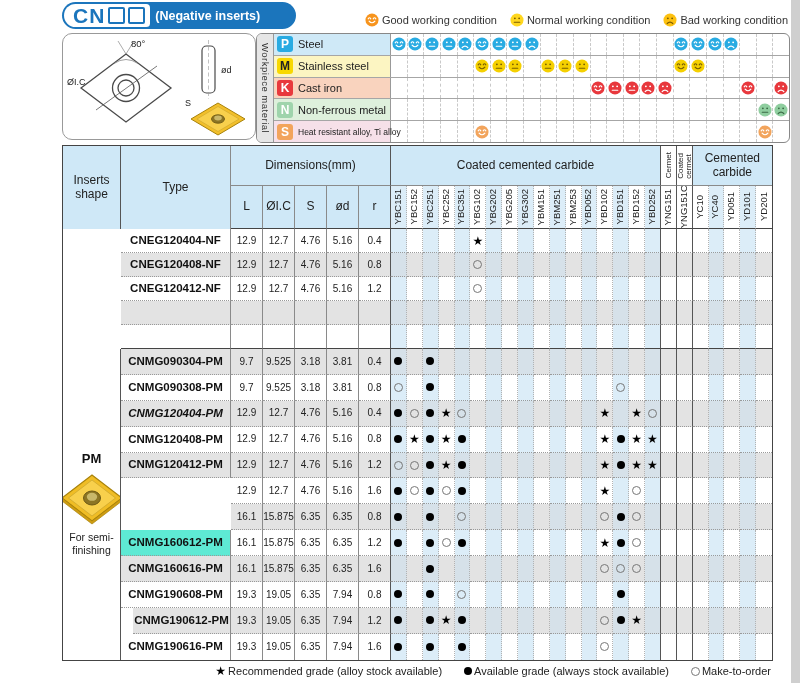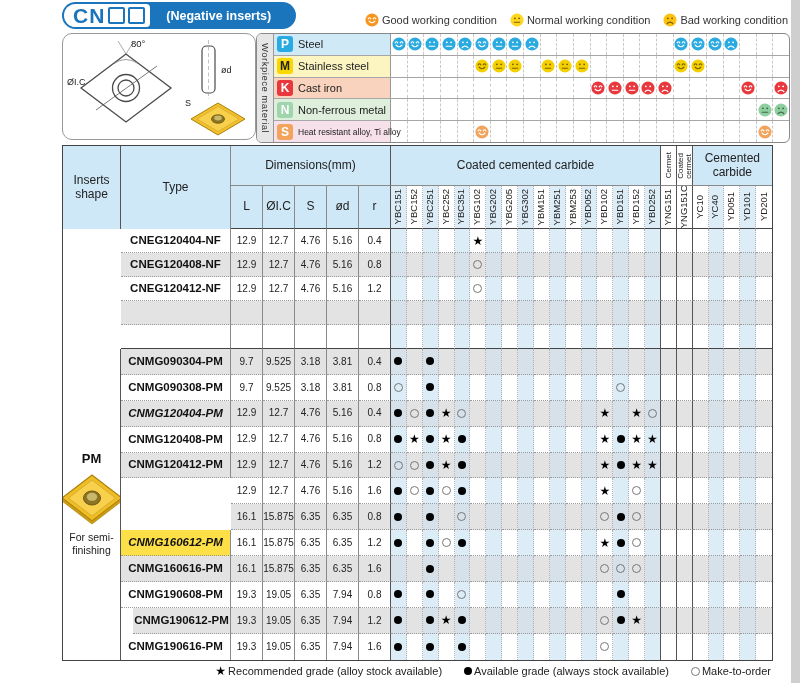--- a/index.html
+++ b/index.html
@@ -7,21 +7,21 @@
         font-family:"Liberation Sans",sans-serif;color:#222;}
   .page-edge{position:absolute;right:0;top:0;width:9px;height:683px;background:#cfcfcf;}
 
   
   .title-pill{position:absolute;left:62px;top:2px;height:27px;width:234px;background:#1b75bc;
               border-radius:14px;display:flex;align-items:center;}
   .title-white{background:#fff;border-radius:12px 4px 4px 12px;height:23px;margin-left:2px;
                display:flex;align-items:center;padding:0 5px 0 9px;gap:3px;}
   .cn{color:#1b75bc;font-weight:bold;font-size:21px;letter-spacing:1px;line-height:1;}
   .sq{width:13px;height:13px;background:#fff;border:2px solid #1b75bc;border-radius:2px;display:inline-block;}
-  .title-suffix{color:#fff;font-weight:bold;font-size:12.5px;margin-left:16px;white-space:nowrap;}
+  .title-suffix{color:#fff;font-weight:bold;font-size:12.5px;margin-left:5px;white-space:nowrap;}
 
   
   .top-legend{position:absolute;right:12px;top:13px;display:flex;gap:13px;align-items:center;}
   .tl-item{display:flex;align-items:center;gap:3px;font-size:11px;color:#333;white-space:nowrap;}
 
   
   .diagram-box{position:absolute;left:62px;top:33px;width:194px;height:107px;border:1.5px solid #999;
                border-radius:10px;background:#fff;box-sizing:border-box;}
 
   
@@ -1077,21 +1077,21 @@
         <span class="mk-circle"></span>
       </div>
       <div class="c b-r2 b-bd" style="grid-area: 14 / 24 / span 1 / span 1; background: rgb(214, 225, 233);"></div>
       <div class="c b-r2 b-bd" style="grid-area: 14 / 25 / span 1 / span 1; background: rgb(227, 227, 227);"></div>
       <div class="c b-r2 b-bd" style="grid-area: 14 / 26 / span 1 / span 1; background: rgb(227, 227, 227);"></div>
       <div class="c b-rd b-bd" style="grid-area: 14 / 27 / span 1 / span 1; background: rgb(227, 227, 227);"></div>
       <div class="c b-rd b-bd" style="grid-area: 14 / 28 / span 1 / span 1; background: rgb(214, 225, 233);"></div>
       <div class="c b-rd b-bd" style="grid-area: 14 / 29 / span 1 / span 1; background: rgb(227, 227, 227);"></div>
       <div class="c b-rd b-bd" style="grid-area: 14 / 30 / span 1 / span 1; background: rgb(214, 225, 233);"></div>
       <div class="c  b-bd" style="grid-area: 14 / 31 / span 1 / span 1; background: rgb(227, 227, 227);"></div>
-      <div class="c type-cell b-r1 b-bd" style="grid-area: 15 / 2 / span 1 / span 1; background: #fde047; font-style: italic;">CNMG160612-PM</div>
+      <div class="c type-cell b-r1 b-bd" style="grid-area: 15 / 2 / span 1 / span 1; background: #5eead4;">CNMG160612-PM</div>
       <div class="c dim-cell b-r1 b-bd" style="grid-area: 15 / 3 / span 1 / span 1; background: rgb(255, 255, 255);">16.1</div>
       <div class="c dim-cell b-r1 b-bd" style="grid-area: 15 / 4 / span 1 / span 1; background: rgb(255, 255, 255);">15.875</div>
       <div class="c dim-cell b-r1 b-bd" style="grid-area: 15 / 5 / span 1 / span 1; background: rgb(255, 255, 255);">6.35</div>
       <div class="c dim-cell b-r1 b-bd" style="grid-area: 15 / 6 / span 1 / span 1; background: rgb(255, 255, 255);">6.35</div>
       <div class="c dim-cell b-r2 b-bd" style="grid-area: 15 / 7 / span 1 / span 1; background: rgb(255, 255, 255);">1.2</div>
       <div class="c b-rd b-bd" style="grid-area: 15 / 8 / span 1 / span 1; background: rgb(220, 237, 248);">
         <span class="mk-dot"></span>
       </div>
       <div class="c b-rd b-bd" style="grid-area: 15 / 9 / span 1 / span 1; background: rgb(255, 255, 255);"></div>
       <div class="c b-rd b-bd" style="grid-area: 15 / 10 / span 1 / span 1; background: rgb(220, 237, 248);">

